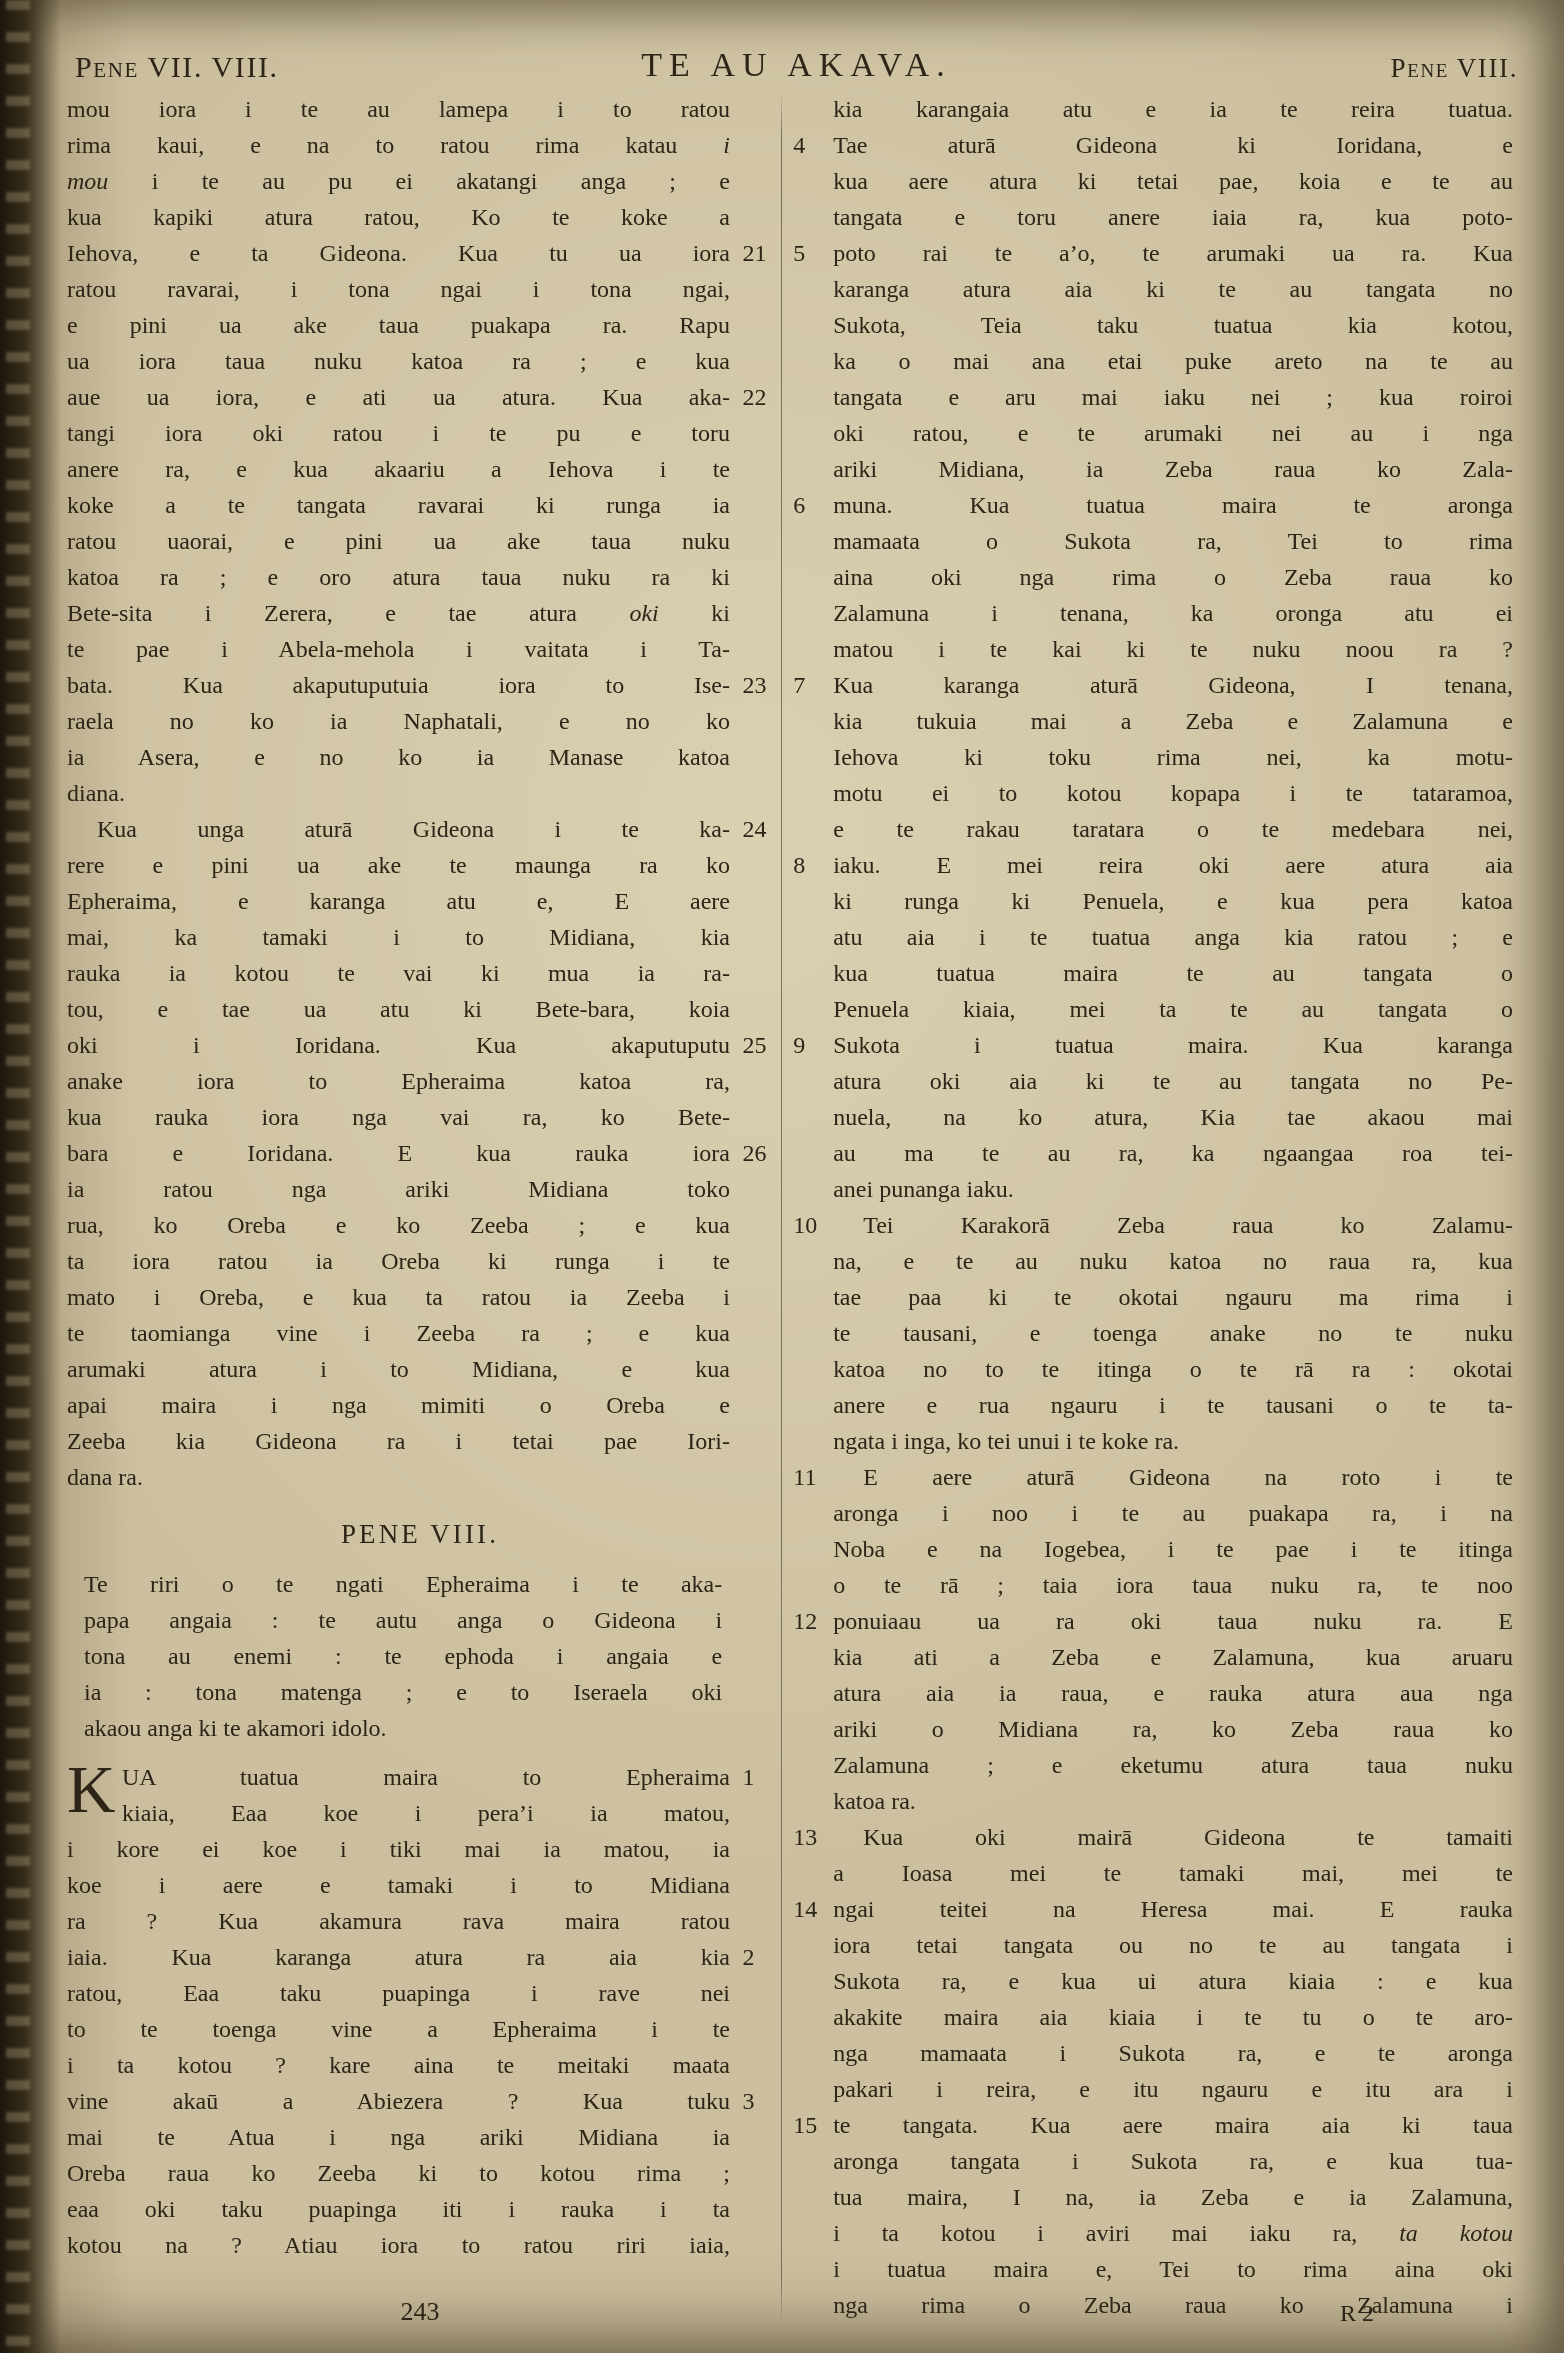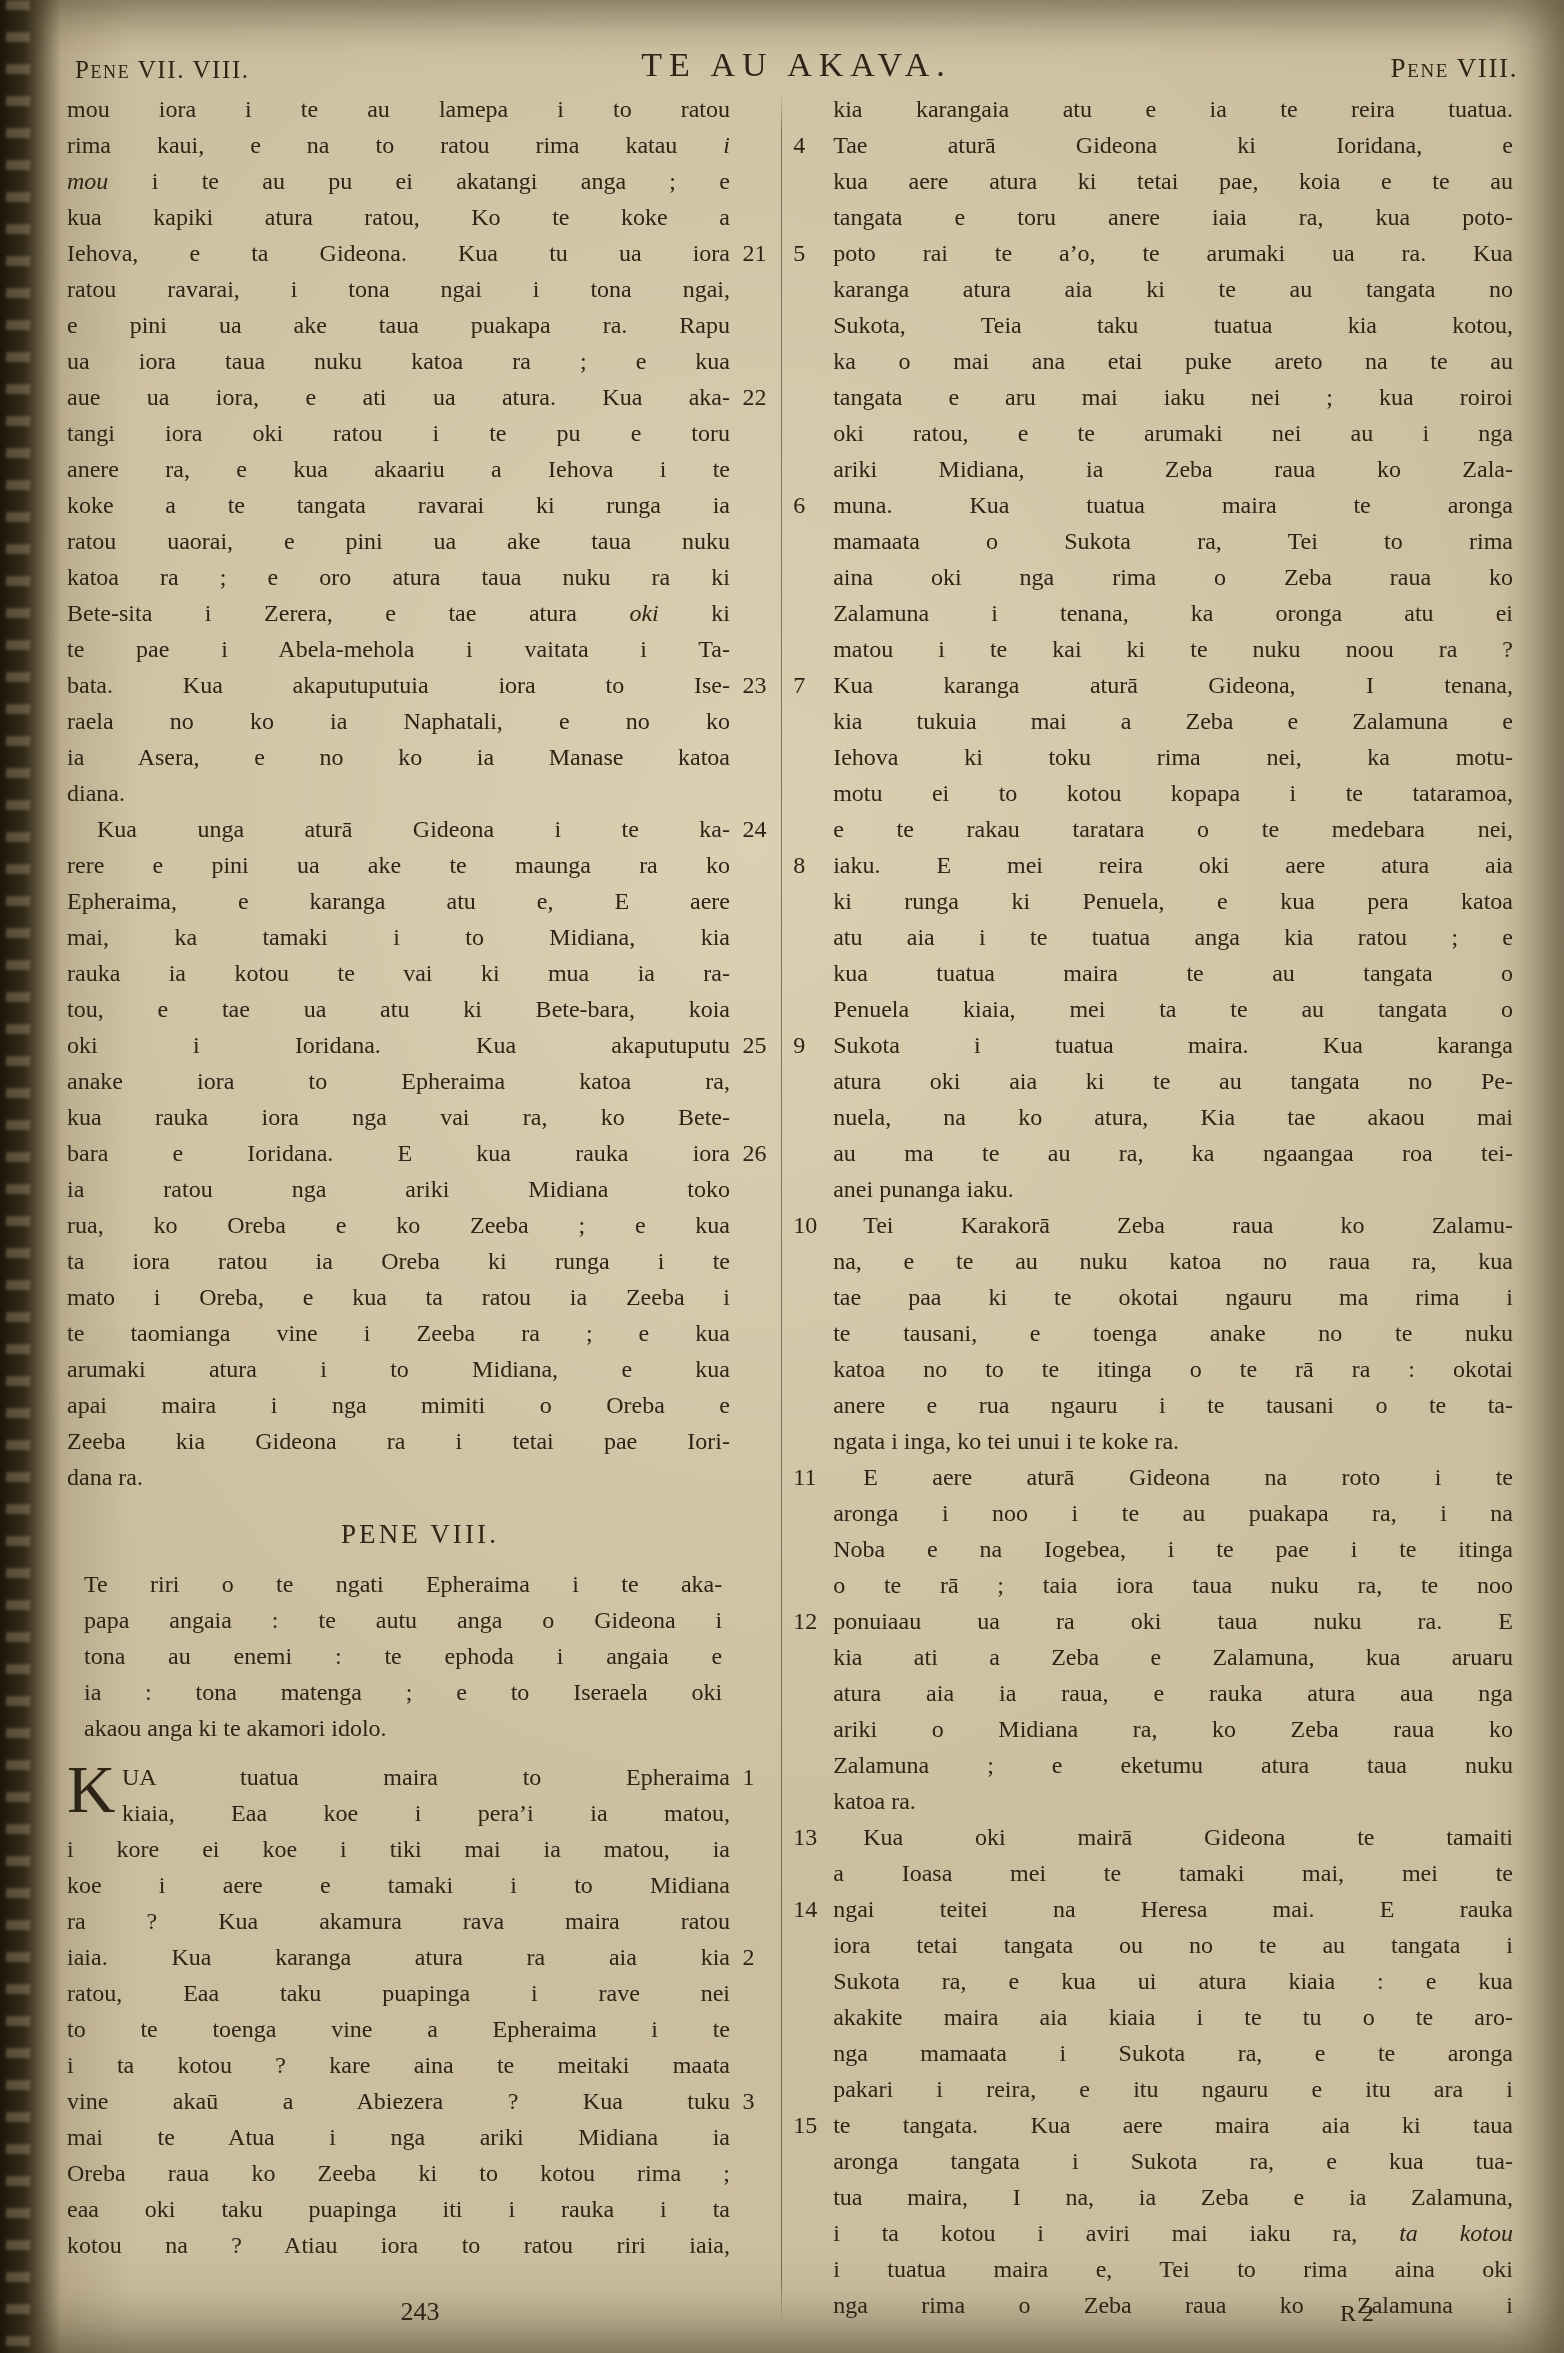--- a/index.html
+++ b/index.html
@@ -21,21 +21,21 @@
     position:absolute; left:0; top:0; bottom:0; width:61px;
     background: linear-gradient(90deg,#1d160c 0%, #322917 38%, rgba(60,50,32,0) 100%);
   }
   .gutter::after {
     content:""; position:absolute; left:6.3px; top:0; bottom:0; width:23.5px;
     background: repeating-linear-gradient(180deg,
       rgba(206,190,150,.30) 0 10.2px, rgba(206,190,150,0) 10.2px 32px);
     filter: blur(1.6px);
   }
   .header { position:absolute; top:45px; left:75px; right:47px; height:39px; }
-  .header-left  { position:absolute; left:0; bottom:0; font-variant:small-caps; font-size:25px; letter-spacing:1.6px;margin-top:24px; }
+  .header-left  { position:absolute; left:0; bottom:0; font-variant:small-caps; font-size:30px; letter-spacing:1.6px;margin-top:24px; }
   .header-right { position:absolute; right:0; bottom:0; font-variant:small-caps; font-size:27px; letter-spacing:1.6px; }
   .header-center{ position:absolute; left:0; right:0; bottom:0; text-align:center; font-size:34px; letter-spacing:7px;margin-top:32px; }
 
   .columns { position:absolute; top:91px; left:67px; right:52px; display:flex; align-items:stretch; }
   .col { font-size:24px; line-height:36px; }
   .col-left  { width:706px; }
   .col-right { flex:1; }
   .divider {
     width:1.6px; margin:0 7.8px; align-self:stretch;
     background: linear-gradient(180deg, rgba(52,42,26,0), rgba(52,42,26,.55) 2%, rgba(52,42,26,.55) 98%, rgba(52,42,26,0));

